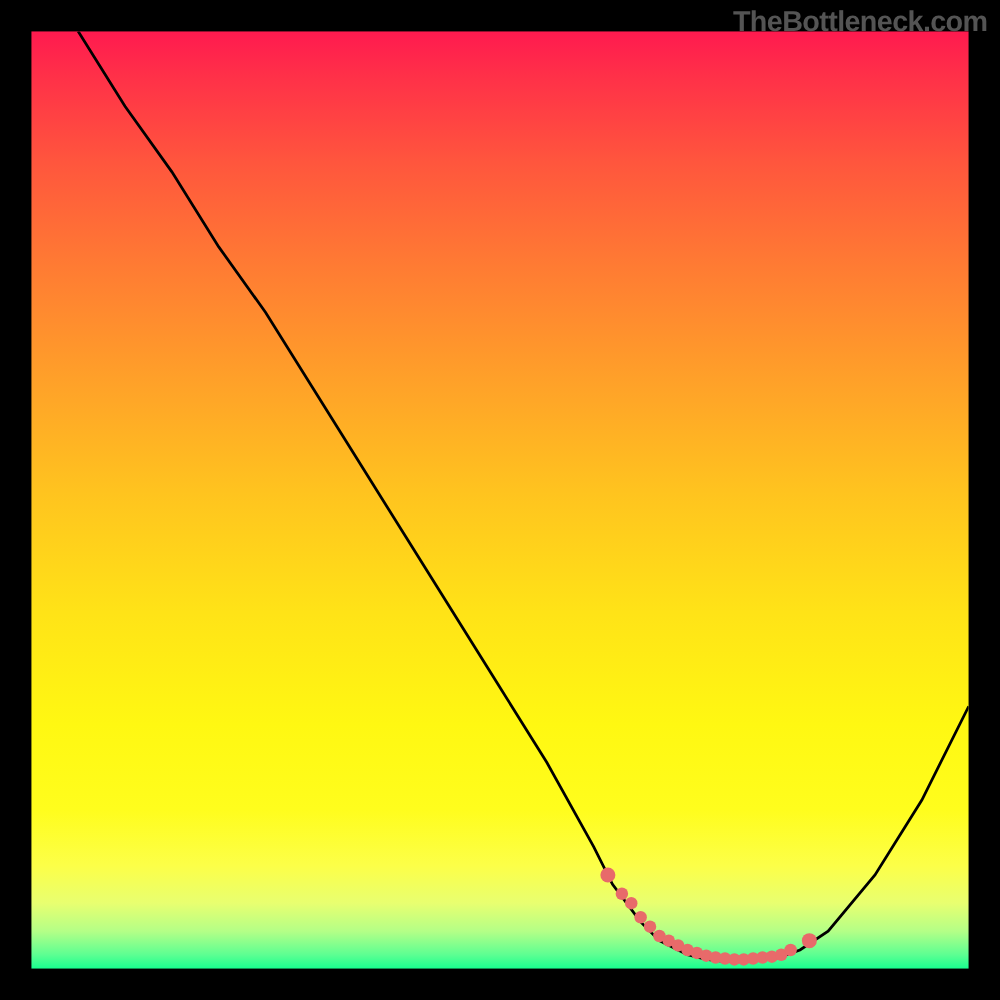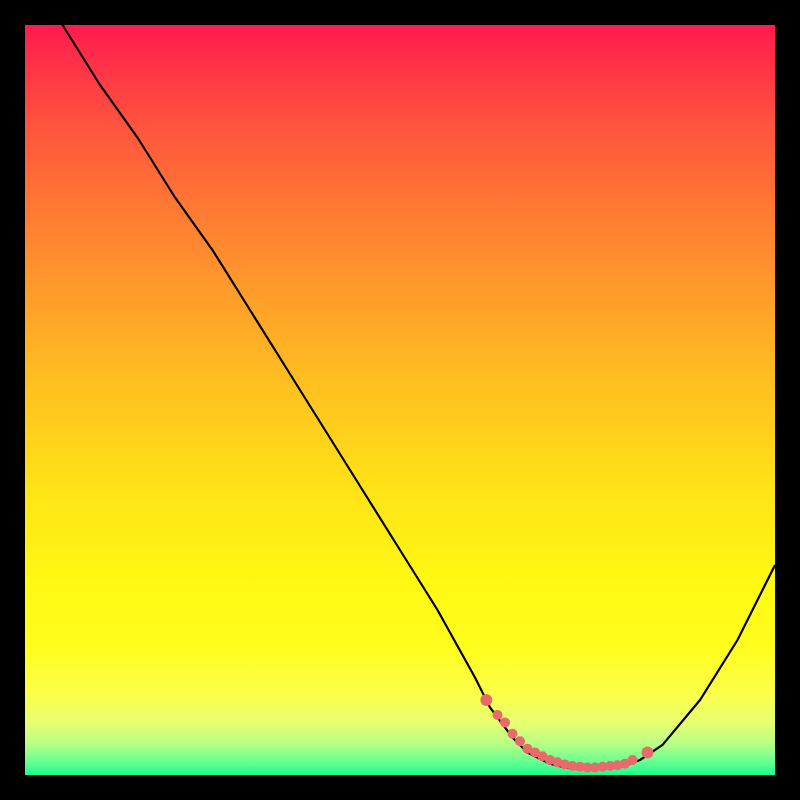--- a/index.html
+++ b/index.html
@@ -65,20 +65,21 @@
     top: 0;
     width: 750px;
     height: 750px;
   }
 </style>
 </head>
 <body>
 
 <div class="frame">
 
+  <div class="watermark">TheBottleneck.com</div>
 
   <div class="plot-area">
     <div class="gradient"></div>
 
     <svg class="curve" viewBox="0 0 750 750">
       <g>
         <path id="curvePath" fill="none" stroke="#000" stroke-width="2.2" d="M37.5 0.0 L75.0 60.0 L112.5 112.5 L150.0 172.5 L187.5 225.0 L225.0 285.0 L262.5 345.0 L300.0 405.0 L337.5 465.0 L375.0 525.0 L412.5 585.0 L450.0 652.5 L465.0 682.5 L487.5 712.5 L502.5 727.5 L525.0 738.8 L540.0 742.5 L555.0 744.0 L570.0 744.0 L585.0 742.5 L600.0 740.3 L615.0 735.0 L637.5 720.0 L675.0 675.0 L712.5 615.0 L750.0 540.0"></path>
       </g>
       <g id="markerGroup">
           <circle cx="461.3" cy="675.0" r="6" fill="#e86a6a"></circle>

